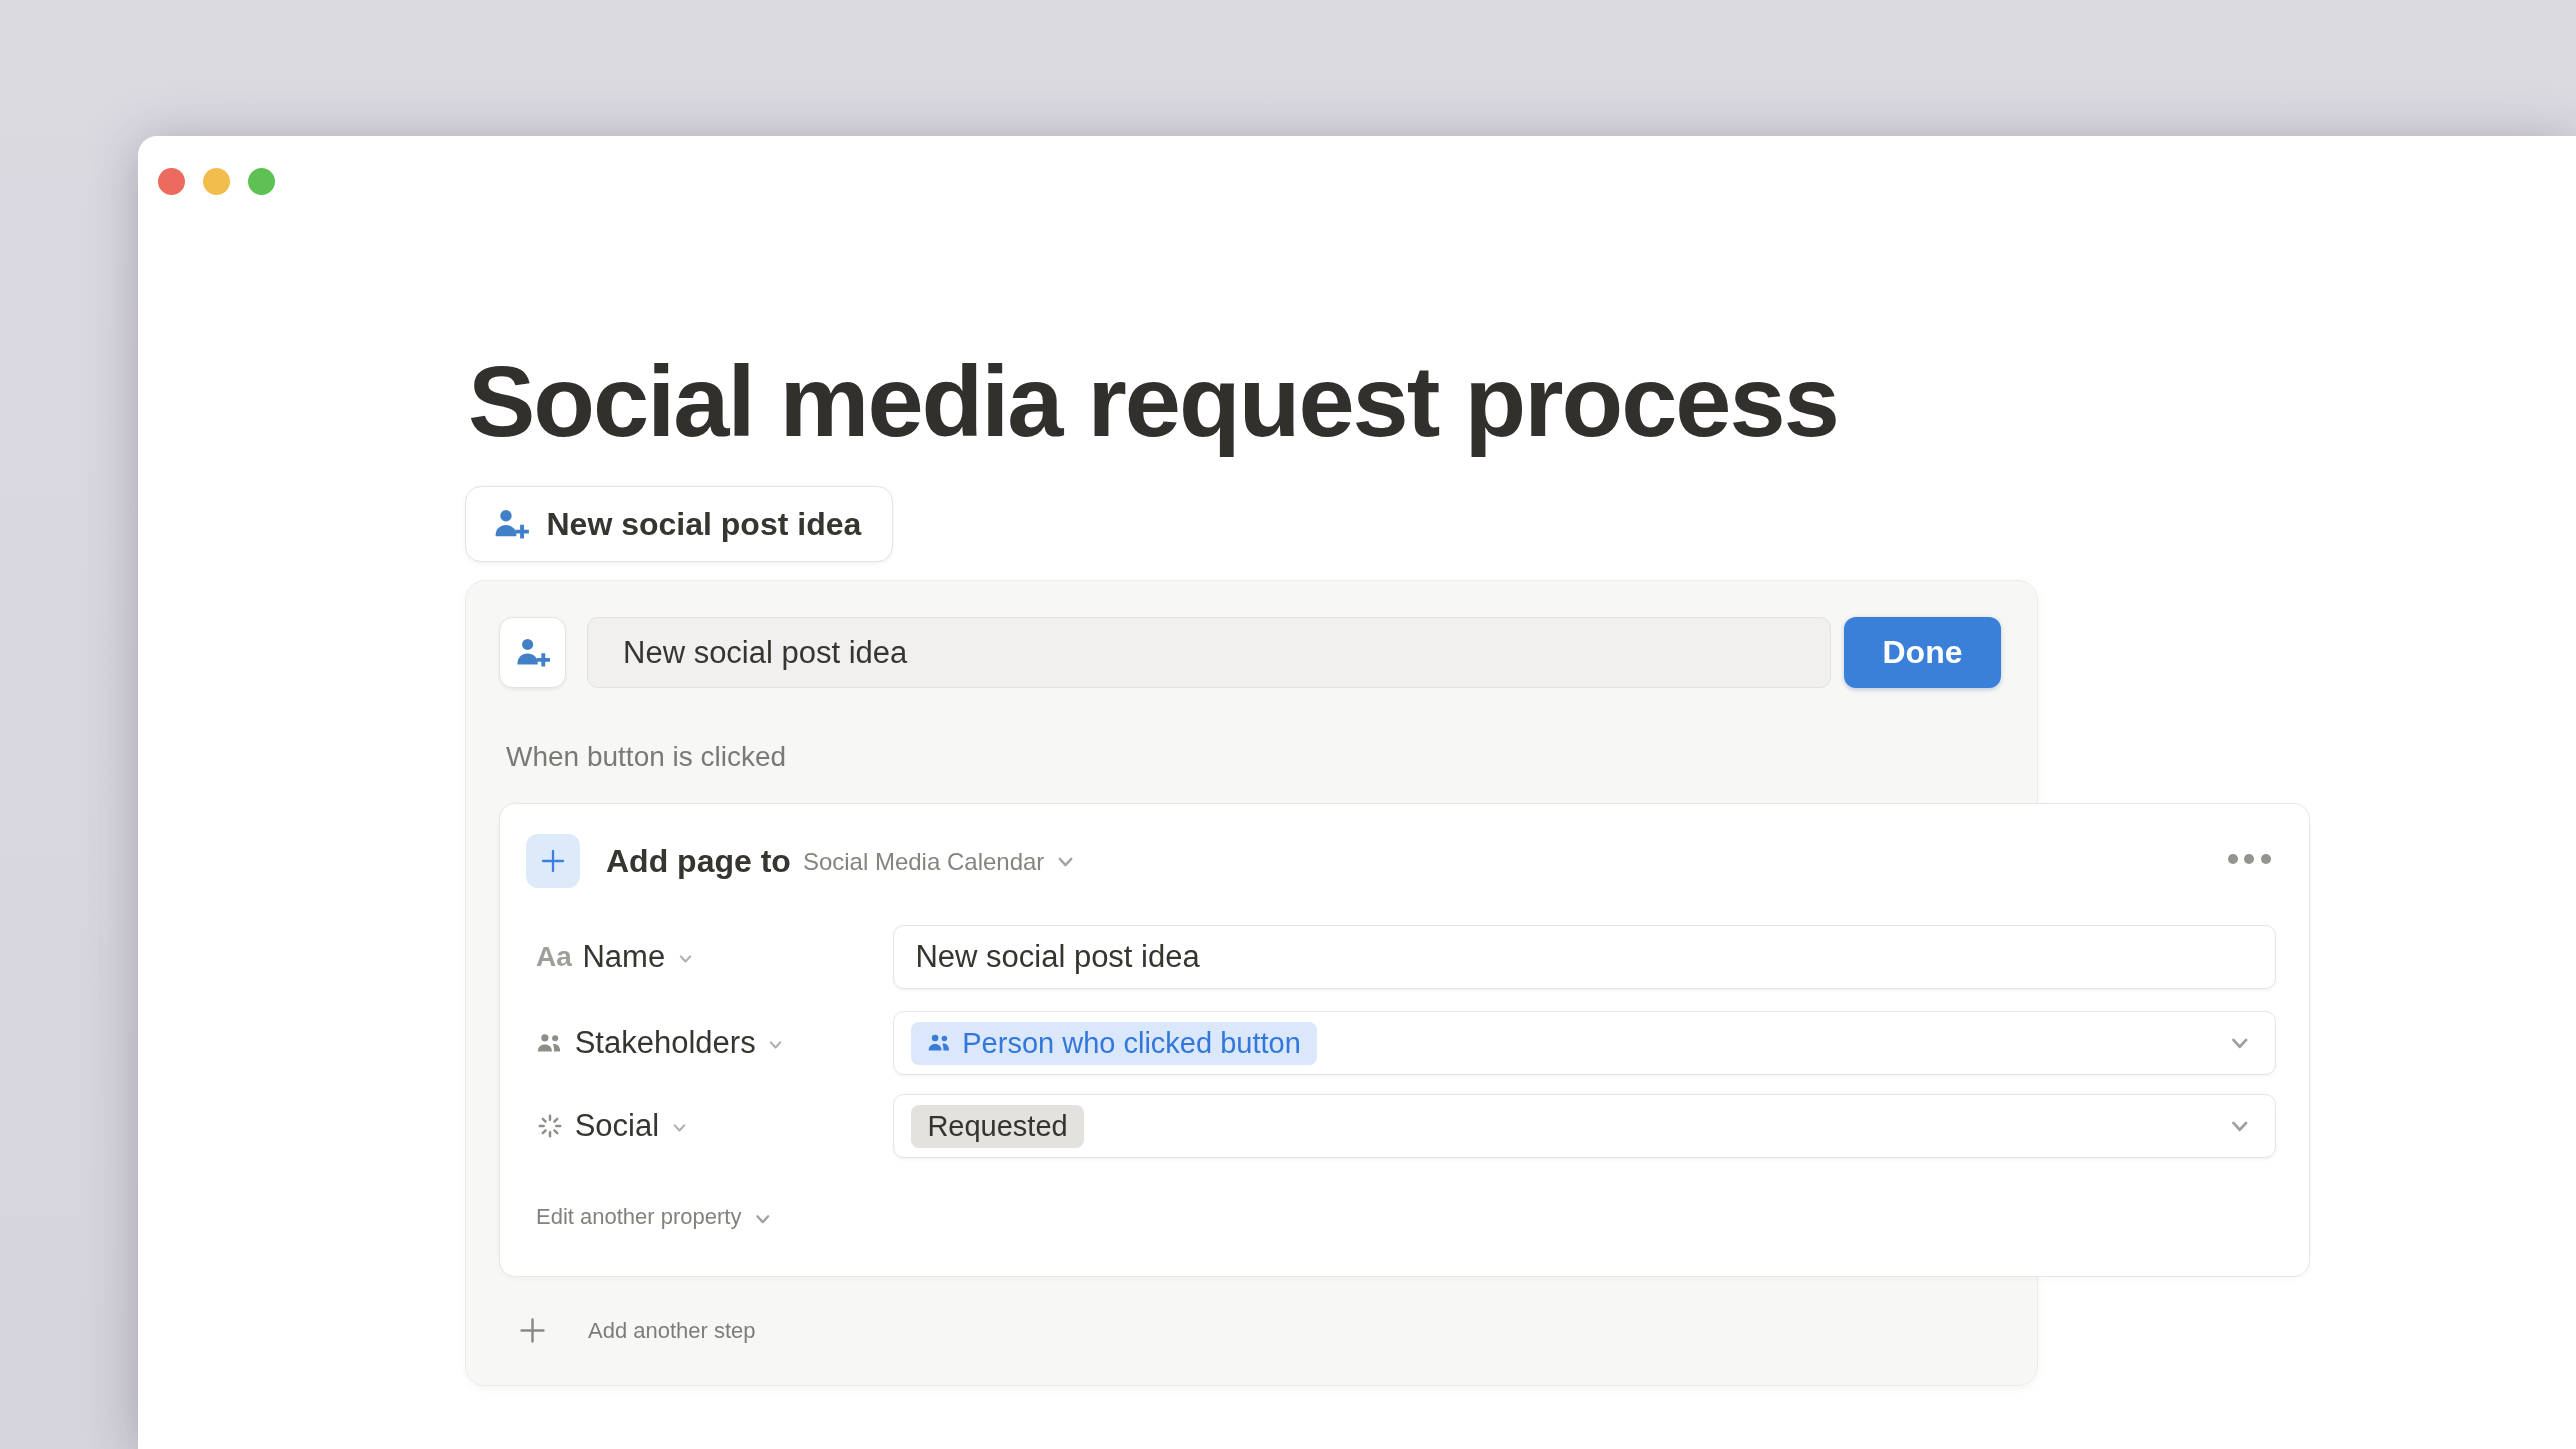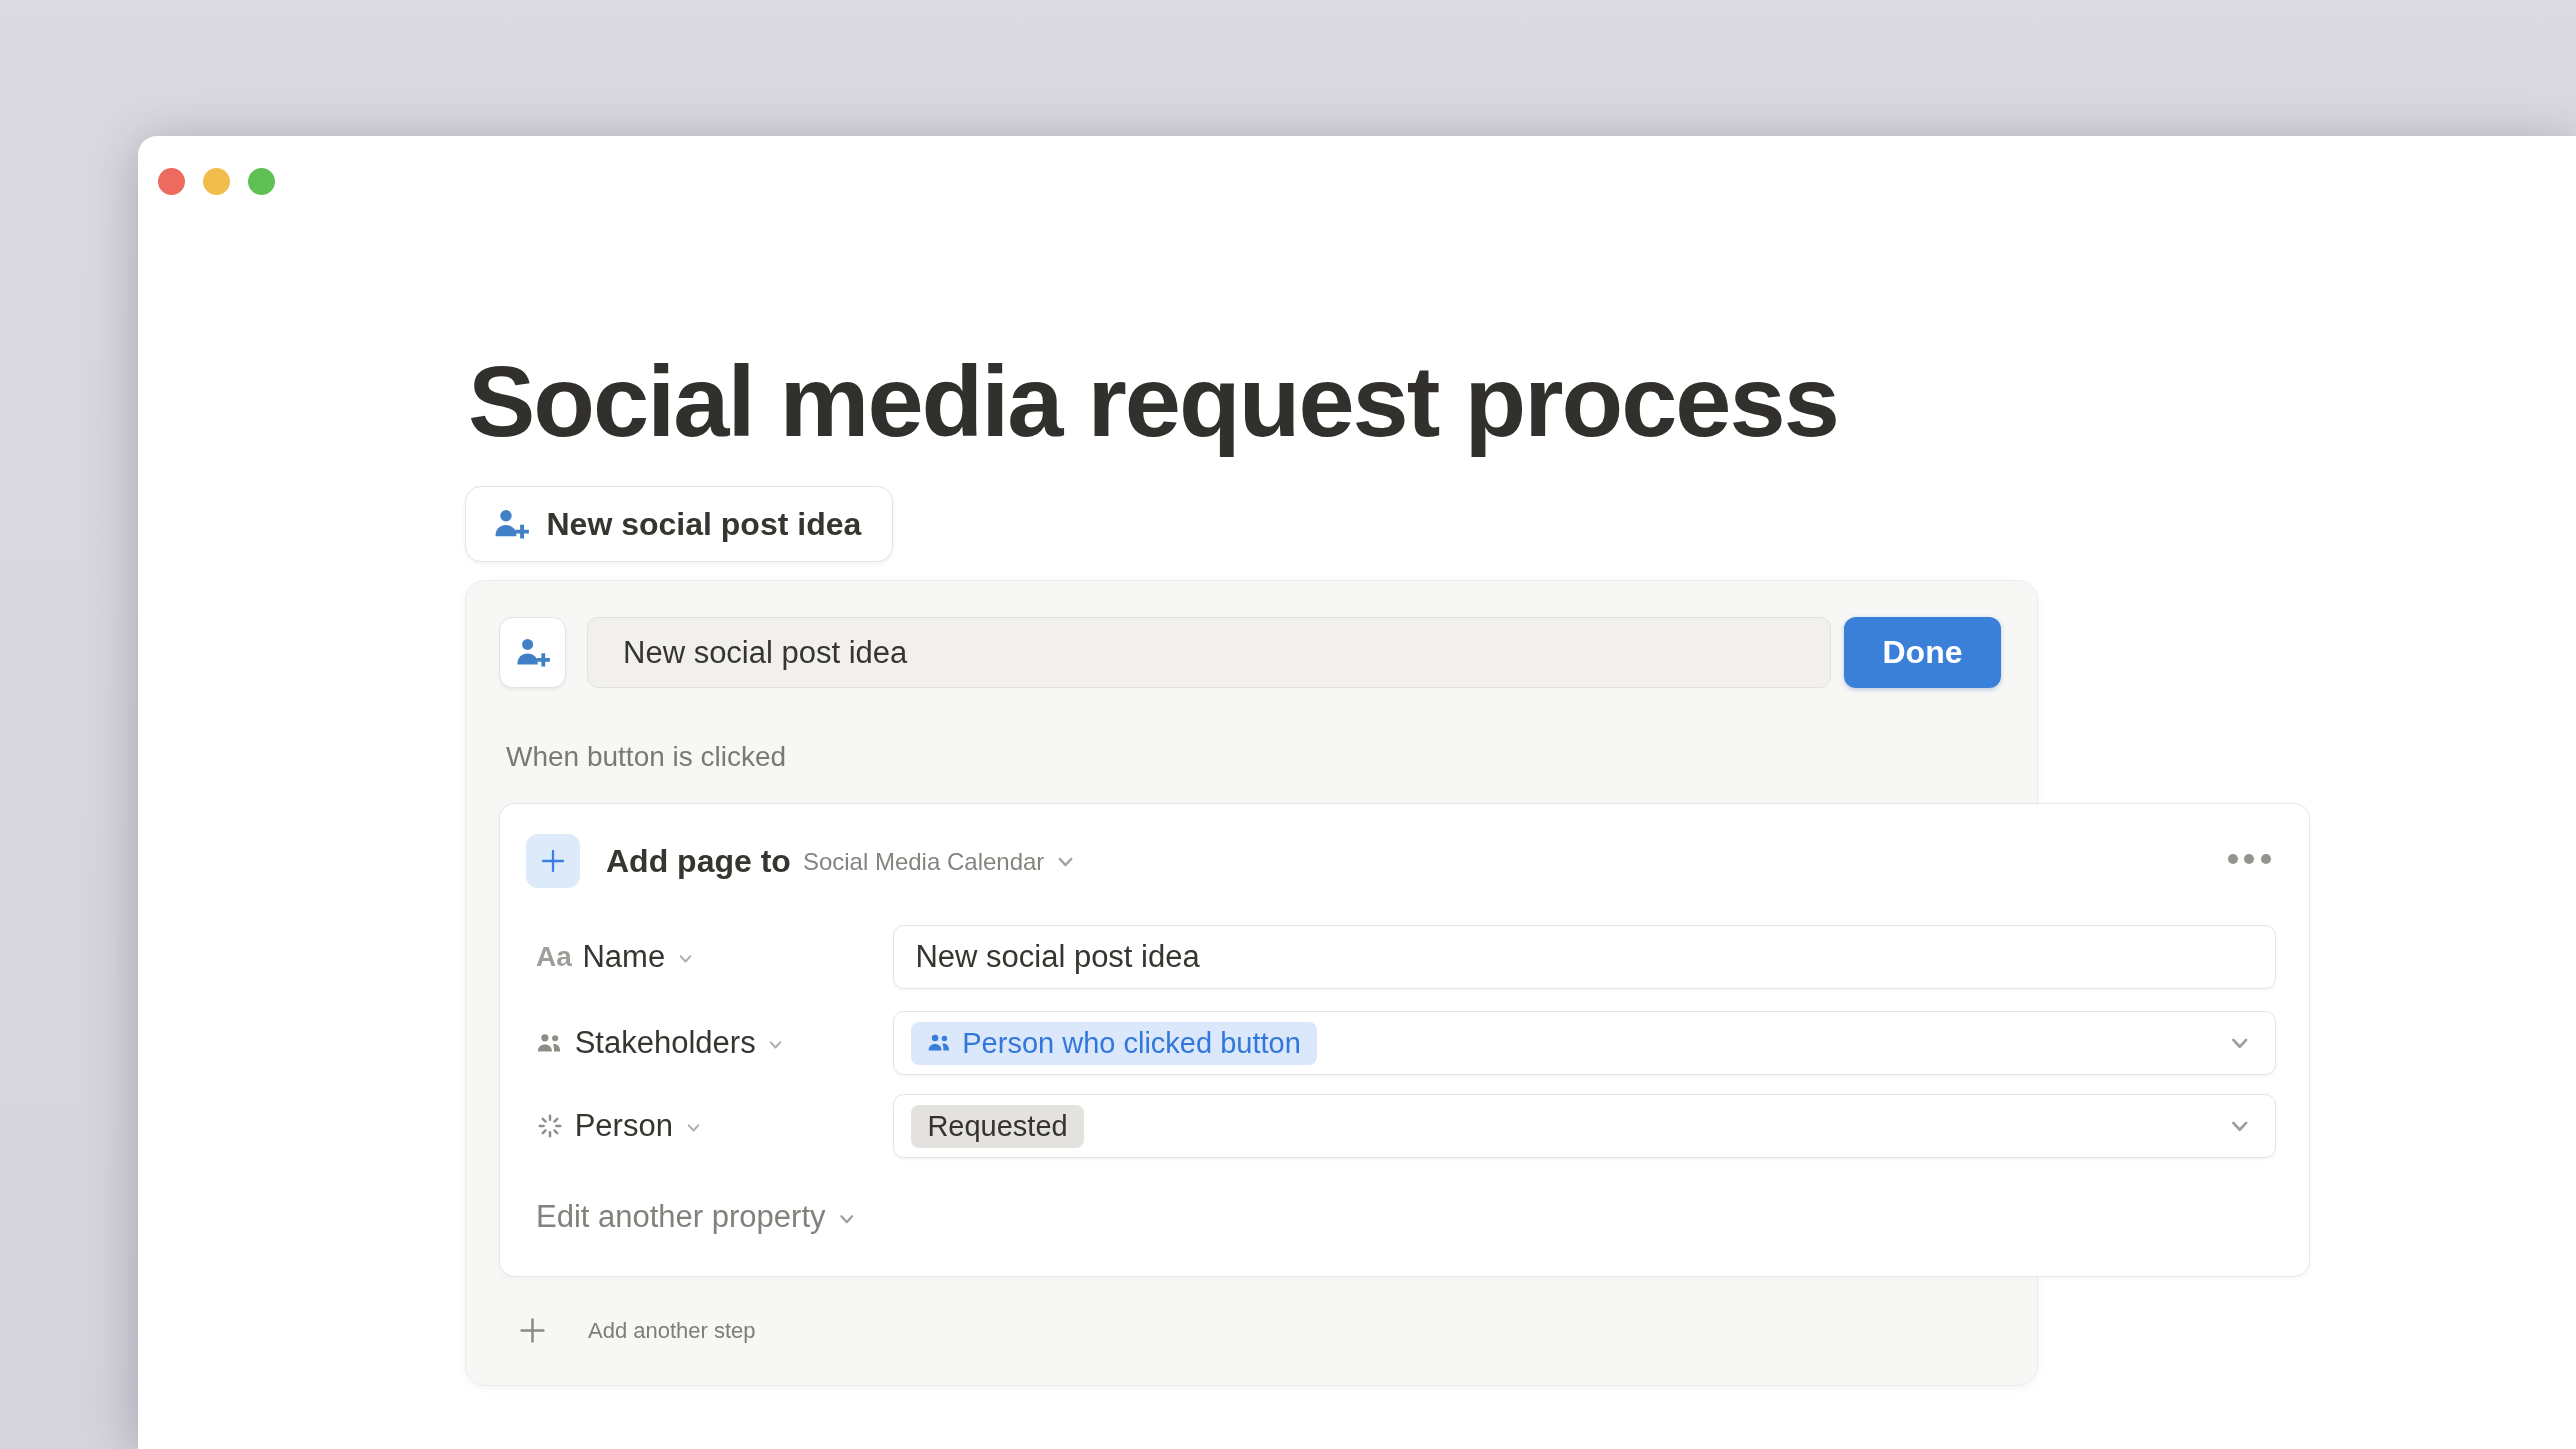--- a/index.html
+++ b/index.html
@@ -122,21 +122,21 @@
   }
   .chip { height:43px; border-radius:8px; display:flex; align-items:center; gap:9.4px; padding:0 16px; white-space:nowrap; }
   .chip-person { background:#dbe7fa; color:#3277da; font-size:29px; }
   .chip-person svg { width:25.5px; height:25.5px; }
   .chip-status { background:#e3e2df; color:#353330; font-size:29px; }
 
   .edit-another {
     position:absolute; left:36px; top:394px; height:38px;
     display:flex; align-items:center; gap:10.7px; cursor:pointer; white-space:nowrap;
   }
-  .edit-another span { font-size:31px; color:#83817c; }
+  .edit-another span { font-size:22px; color:#83817c; }
   .edit-another svg { width:21.5px; height:21.5px; color:#a3a19c; margin-top:3.4px; }
 
   
   .add-step {
     position:absolute; left:49px; top:726px; height:47px;
     display:flex; align-items:center; gap:38px; cursor:pointer; white-space:nowrap;
   }
   .add-step svg { width:35px; height:35px; color:#8b8985; }
   .add-step span { font-size:22px; color:#7f7d78; }
 </style>
@@ -266,21 +266,21 @@
               <use href="#chevron-down-def"></use>
             </svg>
         </div>
       </div>
 
       <div class="prop-row" style="top:290px">
         <div class="prop-label">
           <svg class="type-icon" viewBox="0 0 24 24" color="#8f8d88">
               <use href="#status-burst"></use>
             </svg>
-          <span class="prop-label-text">Person</span>
+          <span class="prop-label-text">Social</span>
           <svg class="chev" viewBox="0 0 16 16">
               <use href="#chevron-down-def"></use>
             </svg>
         </div>
         <div class="prop-field">
           <span class="chip chip-status">
             <span>Requested</span>
           </span>
           <svg class="field-chevron" viewBox="0 0 16 16">
               <use href="#chevron-down-def"></use>

